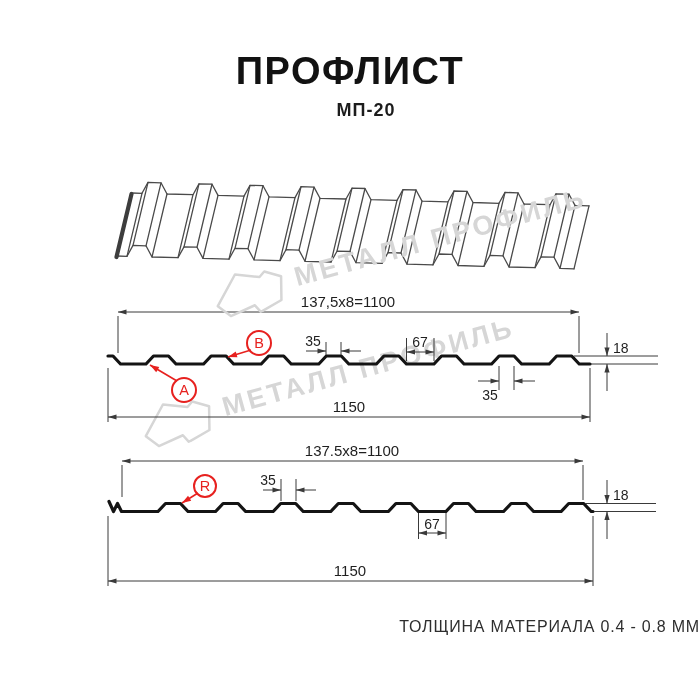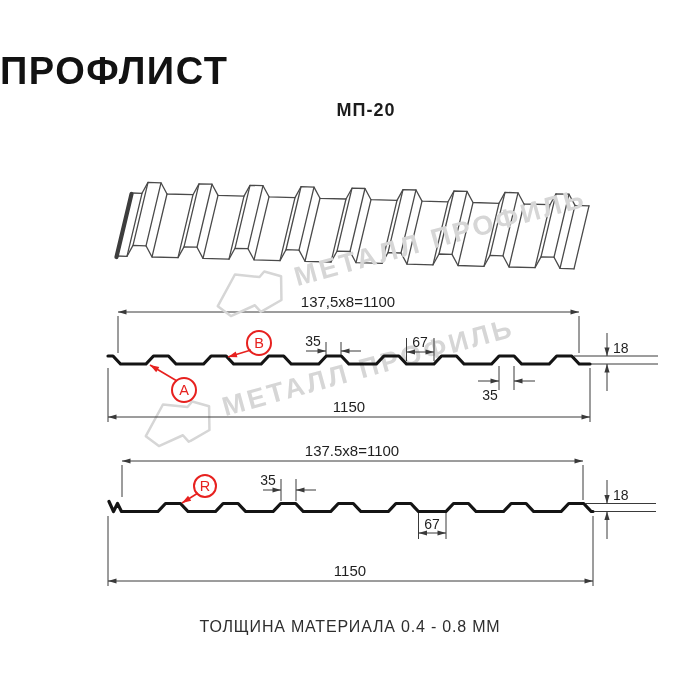--- a/index.html
+++ b/index.html
@@ -1,22 +1,22 @@
 <!DOCTYPE html>
 <html><head>
 <meta charset="utf-8">
 <style>
   html,body{margin:0;padding:0;background:#fff;}
   .page{position:relative;width:700px;height:700px;background:#ffffff;overflow:hidden;
         font-family:"Liberation Sans", sans-serif;border-radius:14px;}
-  .title{position:absolute;top:50px;left:0;width:700px;
+  .title{position:absolute;top:50px;left:0;width:700px;text-align:center;
          font-size:38px;font-weight:800;letter-spacing:1.5px;color:#121212;}
   .subtitle{position:absolute;top:100px;left:0;width:700px;text-align:center;
          font-size:18px;font-weight:600;letter-spacing:1px;color:#1c1c1c;padding-left:16px;}
-  .footer{position:absolute;top:618px;left:0;width:700px;text-align:center;
+  .footer{position:absolute;top:618px;left:0;width:700px;text-align:right;
          font-size:16px;font-weight:500;letter-spacing:.8px;color:#2e2e2e;}
   .wm{position:absolute;display:flex;align-items:center;gap:10px;height:56px;
       transform:rotate(-15.5deg);transform-origin:0 50%;pointer-events:none;}
   .wm1{left:214px;top:272px;}
   .wm2{left:142px;top:402px;}
   .wmtext{font-size:27px;font-weight:700;letter-spacing:3px;color:#d6d6d6;white-space:nowrap;}
   .wmlogo path{fill:none;stroke:#d6d6d6;stroke-width:2.5;stroke-linejoin:round;}
   #art{position:absolute;left:0;top:0;}
   #art text{font-family:"Liberation Sans", sans-serif;}
   #art text.dim{font-size:14px;fill:#1f1f1f;}

